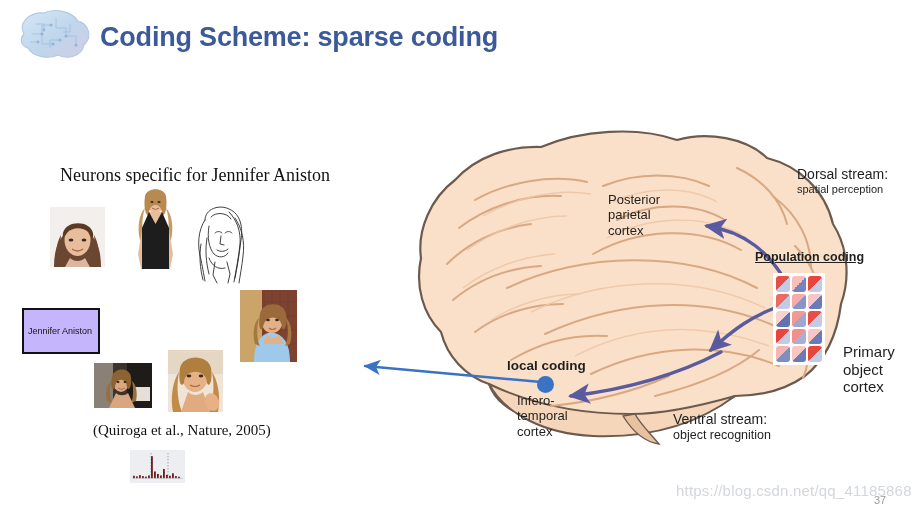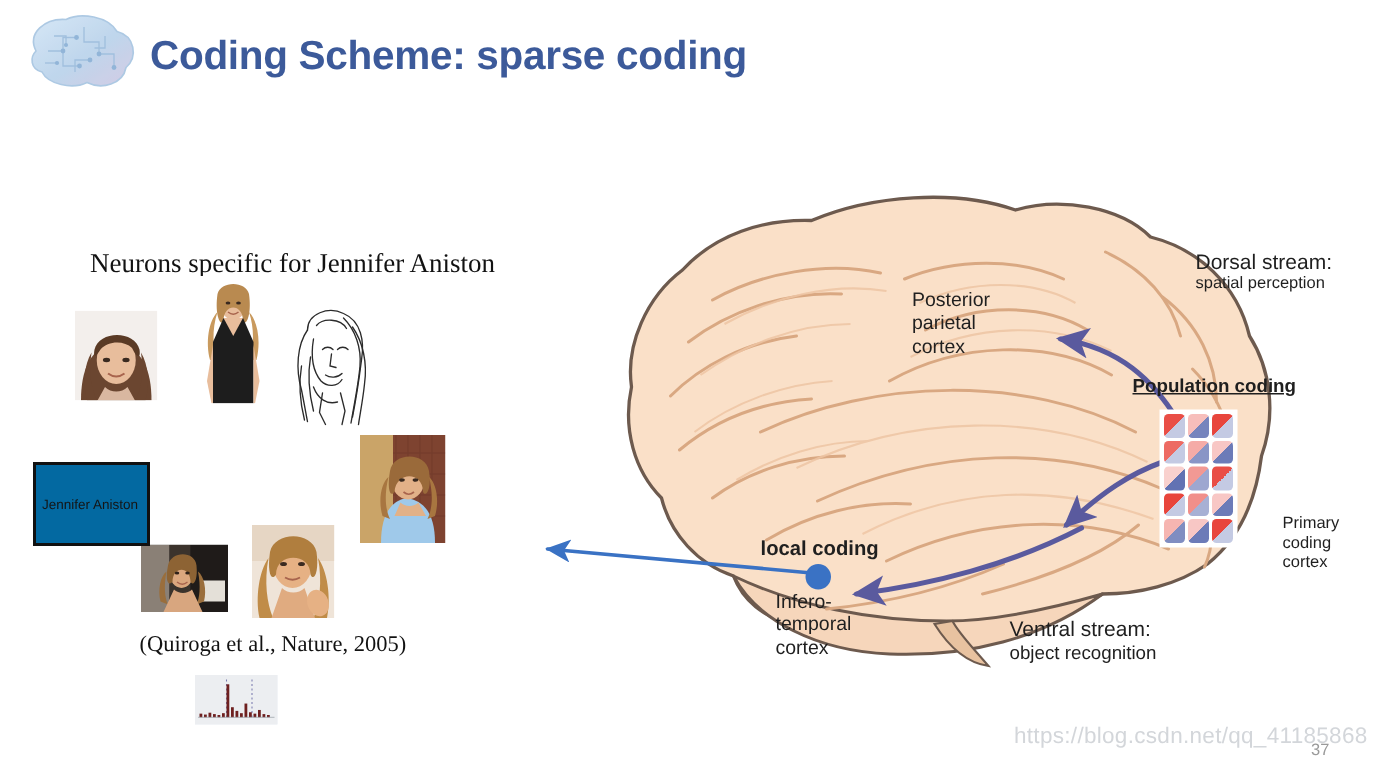--- a/index.html
+++ b/index.html
@@ -69,23 +69,23 @@
     background: #ffffff;
   }
   .thumb .ph { width: 100%; height: 100%; display: block; }
 
   
   #thumb-textbox {
     position: absolute;
     left: 22px;
     top: 158px;
     width: 78px;
-    height: 56px;
+    height: 46px;
     border: 2px solid #111111;
-    background: #0369a1;
+    background: #c4b5fd;
     box-sizing: border-box;
   }
   #thumb-textbox-label {
     position: absolute;
     left: 4px;
     top: 50%;
     transform: translateY(-50%);
     font-size: 9px;
     color: #151515;
     font-family: "Liberation Sans", sans-serif;
@@ -126,22 +126,22 @@
     font-size: 14px;
   }
   #label-dorsal-stream .sub { font-size: 11px; display: block; }
   #label-population-coding {
     left: 400px; top: 122px;
     font-size: 12.5px;
     font-weight: bold;
     text-decoration: underline;
   }
   #label-primary-visual {
-    left: 500px; top: 215px;
-    font-size: 11px;
+    left: 488px; top: 215px;
+    font-size: 15px;
   }
   #label-local-coding {
     left: 152px; top: 230px;
     font-size: 13.5px;
     font-weight: bold;
   }
   #label-infero-temporal {
     left: 162px; top: 265px;
     font-size: 13px;
   }
@@ -483,21 +483,21 @@
 
   <div class="brain-label" id="label-dorsal-stream">
     <span>Dorsal stream:</span>
     <span class="sub">spatial perception</span>
   </div>
 
   <div class="brain-label" id="label-population-coding">Population coding</div>
 
   <div class="brain-label" id="label-primary-visual">
     <span>Primary</span><br>
-    <span>coding</span><br>
+    <span>object</span><br>
     <span>cortex</span>
   </div>
 
   <div class="brain-label" id="label-local-coding">local coding</div>
 
   <div class="brain-label" id="label-infero-temporal">
     <span>Infero-</span><br>
     <span>temporal</span><br>
     <span>cortex</span>
   </div>

